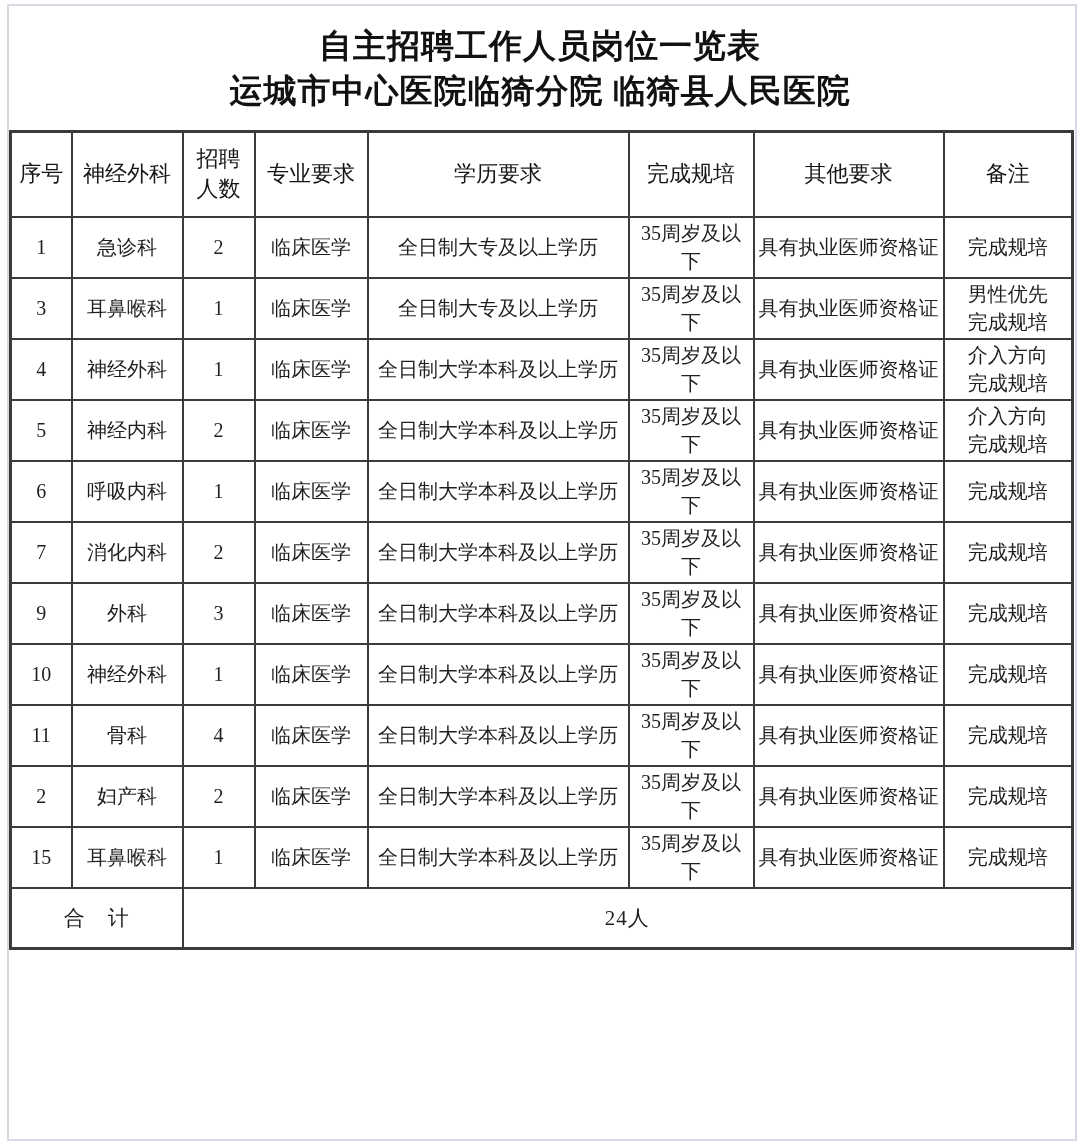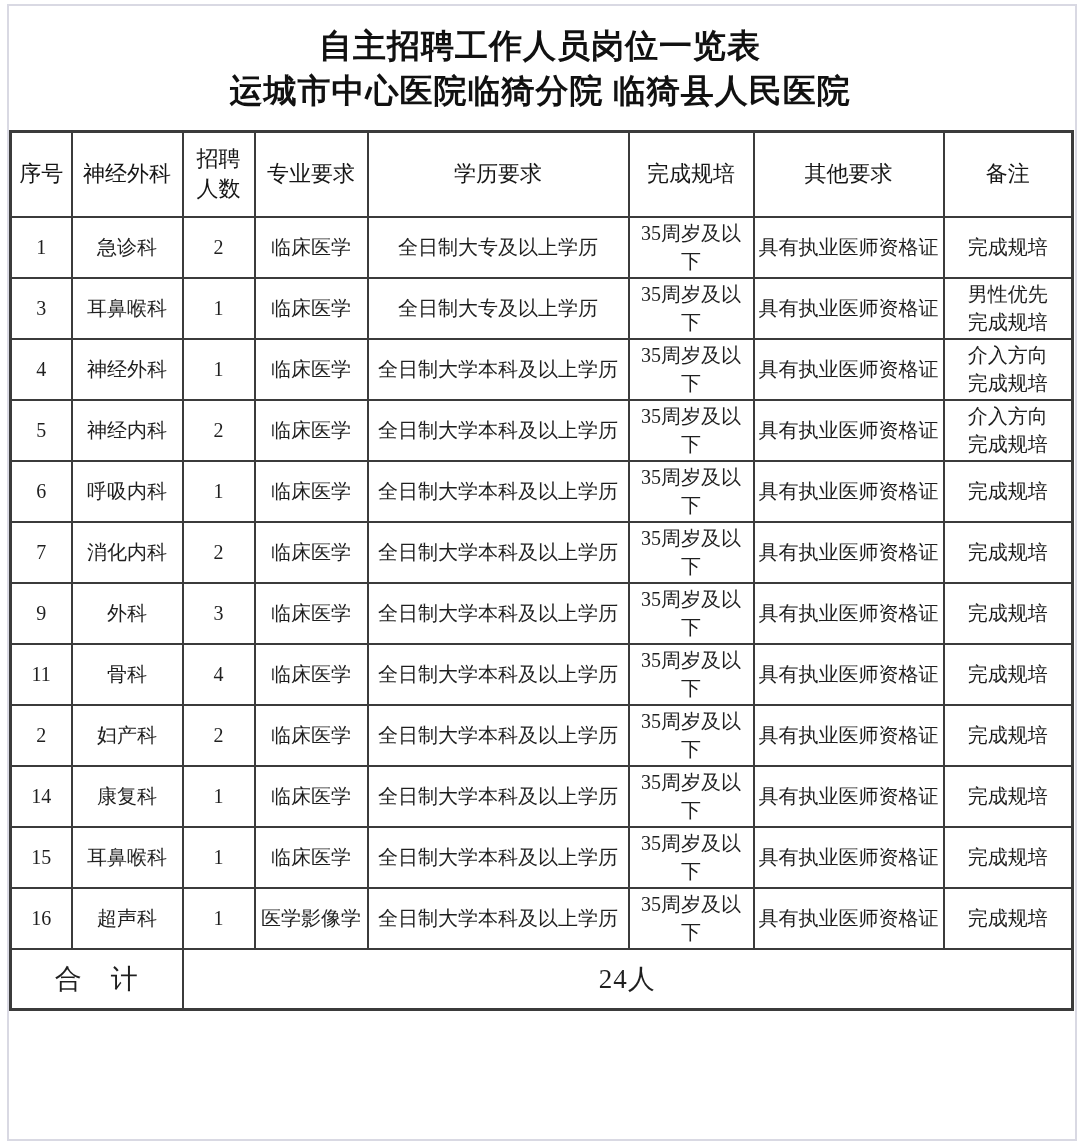--- a/index.html
+++ b/index.html
@@ -64,21 +64,21 @@
     line-height: 30px;
     color: #161616;
   }
   table.jobs tbody tr { height: 61px; }
   table.jobs td {
     font-size: 20px;
     line-height: 28px;
   }
   table.jobs tfoot tr { height: 61px; }
   table.jobs tfoot td {
-    font-size: 27px;
+    font-size: 21px;
     letter-spacing: 1px;
   }
 </style>
 </head>
 <body>
 
 <div class="page">
 
   <div class="page-edge"></div>
 
@@ -185,20 +185,30 @@
       <td>9</td>
       <td>外科</td>
       <td>3</td>
       <td>临床医学</td>
       <td>全日制大学本科及以上学历</td>
       <td>35周岁及以下</td>
       <td>具有执业医师资格证</td>
       <td>完成规培</td>
     </tr>
 
+    <tr>
+      <td>10</td>
+      <td>神经外科</td>
+      <td>1</td>
+      <td>临床医学</td>
+      <td>全日制大学本科及以上学历</td>
+      <td>35周岁及以下</td>
+      <td>具有执业医师资格证</td>
+      <td>完成规培</td>
+    </tr>
 
     <tr>
       <td>11</td>
       <td>骨科</td>
       <td>4</td>
       <td>临床医学</td>
       <td>全日制大学本科及以上学历</td>
       <td>35周岁及以下</td>
       <td>具有执业医师资格证</td>
       <td>完成规培</td>
@@ -209,52 +219,32 @@
       <td>妇产科</td>
       <td>2</td>
       <td>临床医学</td>
       <td>全日制大学本科及以上学历</td>
       <td>35周岁及以下</td>
       <td>具有执业医师资格证</td>
       <td>完成规培</td>
     </tr>
 
 
-    <tr>
-      <td>14</td>
-      <td>康复科</td>
-      <td>1</td>
-      <td>临床医学</td>
-      <td>全日制大学本科及以上学历</td>
-      <td>35周岁及以下</td>
-      <td>具有执业医师资格证</td>
-      <td>完成规培</td>
-    </tr>
 
     <tr>
       <td>15</td>
       <td>耳鼻喉科</td>
       <td>1</td>
       <td>临床医学</td>
       <td>全日制大学本科及以上学历</td>
       <td>35周岁及以下</td>
       <td>具有执业医师资格证</td>
       <td>完成规培</td>
     </tr>
 
-    <tr>
-      <td>16</td>
-      <td>超声科</td>
-      <td>1</td>
-      <td>医学影像学</td>
-      <td>全日制大学本科及以上学历</td>
-      <td>35周岁及以下</td>
-      <td>具有执业医师资格证</td>
-      <td>完成规培</td>
-    </tr>
   </tbody>
     <tfoot>
       <tr>
         <td colspan="2">合　计</td>
         <td colspan="6">24人</td>
       </tr>
     </tfoot>
   </table>
 
 </div>

